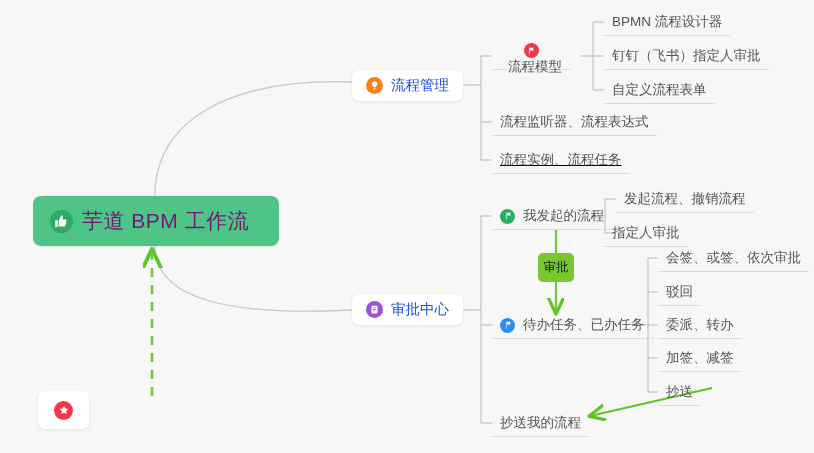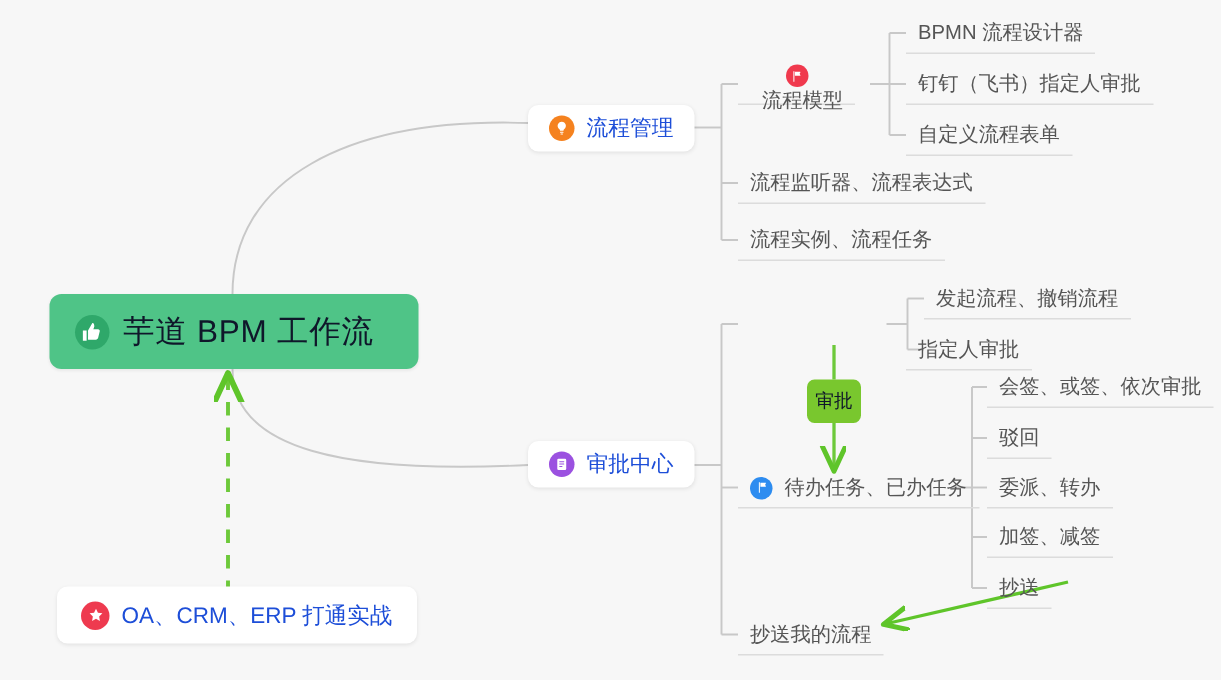--- a/index.html
+++ b/index.html
@@ -22,21 +22,21 @@
     left: 33px; top: 196px;
     width: 246px; height: 50px;
     background: #4fc487;
     border-radius: 8px;
     display: flex; align-items: center;
     box-sizing: border-box;
     padding-left: 17px;
     box-shadow: 0 1px 2px rgba(0,0,0,0.06);
   }
   .root-label {
-    color: #0f172a;
+    color: #701a75;
     font-size: 21px;
     letter-spacing: 0.5px;
     margin-left: 9px;
     white-space: nowrap;
   }
   .icon-circle {
     width: 22px; height: 22px;
     border-radius: 50%;
     display: inline-flex; align-items: center; justify-content: center;
     flex: 0 0 auto;
@@ -188,36 +188,45 @@
     <span class="flat-label">钉钉（飞书）指定人审批</span>
   </div>
   <div class="flat-node" style="left:604px; top:77px;">
     <span class="flat-label">自定义流程表单</span>
   </div>
 
   <div class="flat-node" style="left:492px; top:109px;">
     <span class="flat-label">流程监听器、流程表达式</span>
   </div>
 
-  <div class="flat-node" style="left:492px; top:147px;">
+  <div class="flat-node" style="left:492px; top:147px;text-decoration:underline;">
     <span class="flat-label">流程实例、流程任务</span>
   </div>
 
   <div class="card-node" style="left:352px; top:294px; height:31px;">
     <span class="icon-circle" style="background:#9b51e0;width:17px;height:17px;">
       <svg width="11" height="11" viewBox="0 0 24 24" fill="#ffffff">
         <rect x="5.5" y="4" width="13" height="16.5" rx="1.8"></rect>
         <rect x="8.2" y="7.6" width="7.6" height="1.5" rx="0.7" fill="#9b51e0"></rect>
         <rect x="8.2" y="11" width="7.6" height="1.5" rx="0.7" fill="#9b51e0"></rect>
         <rect x="8.2" y="14.4" width="5" height="1.5" rx="0.7" fill="#9b51e0"></rect>
       </svg>
     </span>
     <span class="card-label">审批中心</span>
   </div>
 
+  <div class="flat-node" style="left:492px; top:203px;">
+    <span class="icon-circle" style="background:#27ae60;width:15px;height:15px;">
+      <svg width="10" height="10" viewBox="0 0 24 24" fill="#ffffff">
+        <path d="M7 3.5h1.6v17H7z"></path>
+        <path d="M9.4 4.2h8.3c.5 0 .8.5.6.9l-1.3 2.4 1.3 2.4c.2.4-.1.9-.6.9H9.4z"></path>
+      </svg>
+    </span>
+    <span class="flat-label with-icon">我发起的流程</span>
+  </div>
   <div class="flat-node" style="left:616px; top:186px;">
     <span class="flat-label">发起流程、撤销流程</span>
   </div>
   <div class="flat-node" style="left:604px; top:220px;">
     <span class="flat-label">指定人审批</span>
   </div>
 
   <div class="flat-node" style="left:492px; top:312px;">
     <span class="icon-circle" style="background:#2d8cf0;width:15px;height:15px;">
       <svg width="10" height="10" viewBox="0 0 24 24" fill="#ffffff">
@@ -251,16 +260,15 @@
   <div class="green-chip" style="left:538px; top:253px; width:36px; height:29px;">
     <span>审批</span>
   </div>
 
   <div class="card-node" style="left:38px; top:391px; height:38px; padding:0 16px;">
     <span class="icon-circle" style="background:#ee3a4f;width:19px;height:19px;">
       <svg width="12" height="12" viewBox="0 0 24 24" fill="#ffffff">
         <path d="M12 3.6l2.6 5.4 5.9.8-4.3 4.2 1 5.9-5.2-2.8-5.2 2.8 1-5.9L3.5 9.8l5.9-.8z"></path>
       </svg>
     </span>
-    <span class="card-label" style="font-size:15px;">OA、CRM、ERP 打通实战</span>
   </div>
 
 </div>
 
 </body></html>

